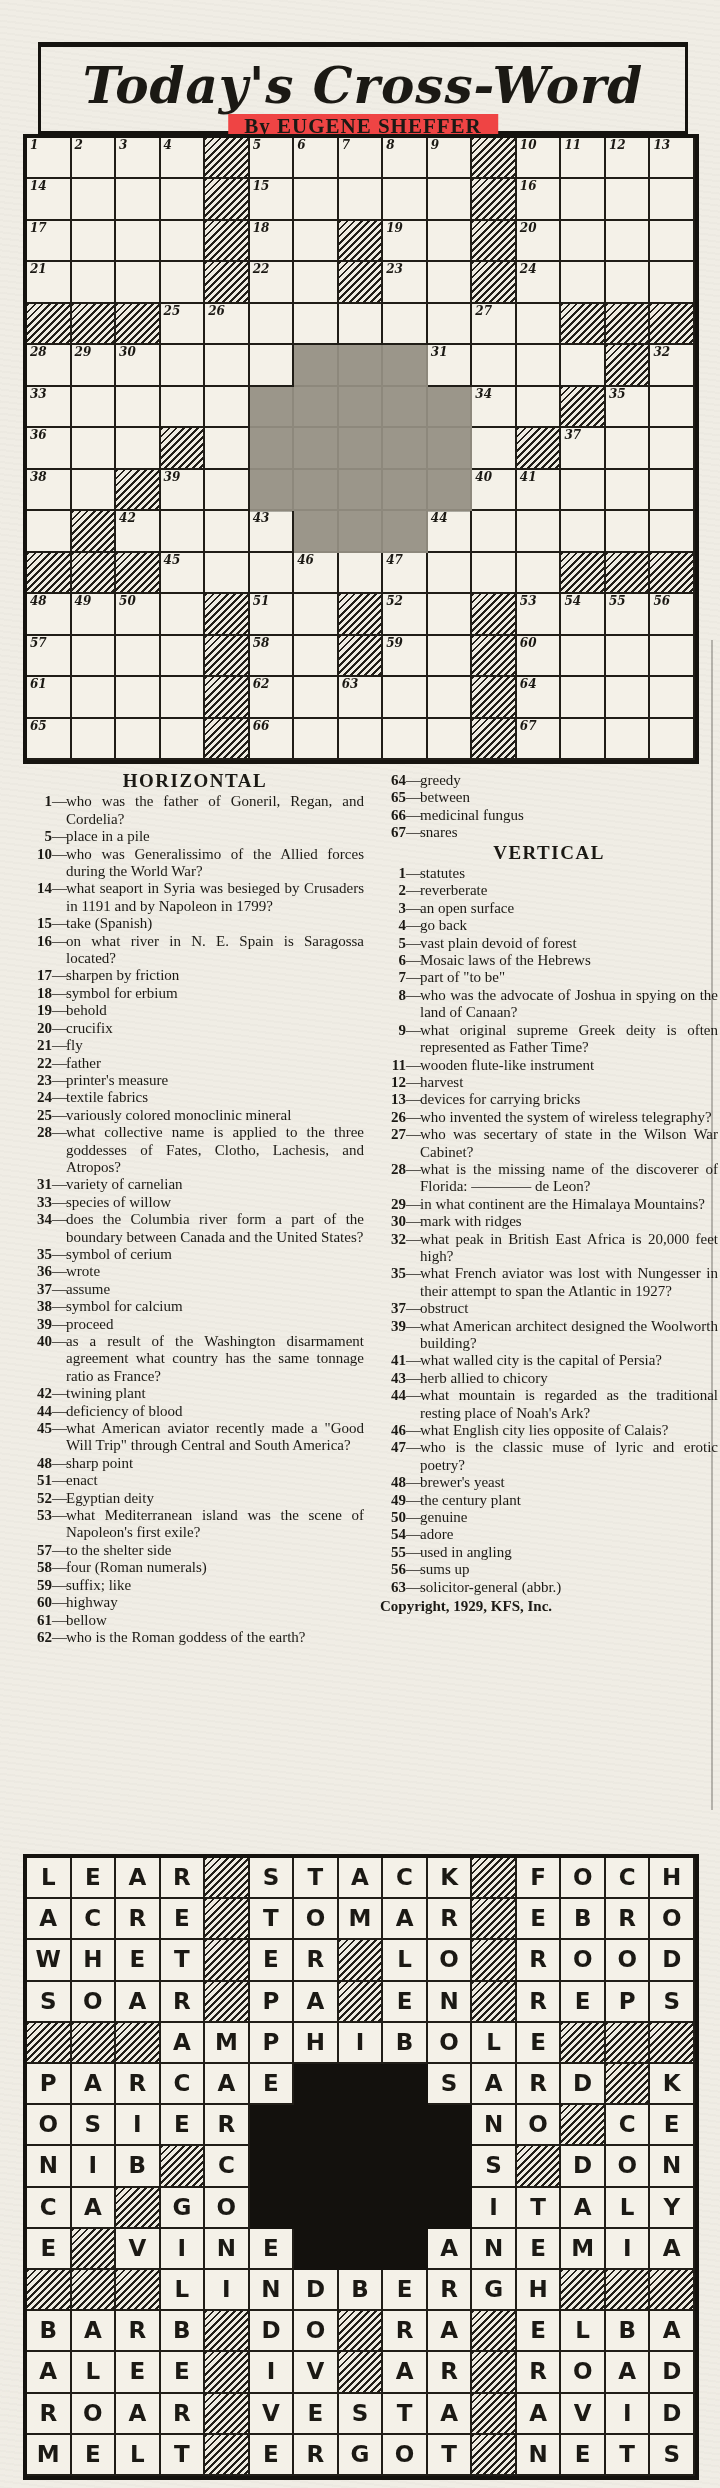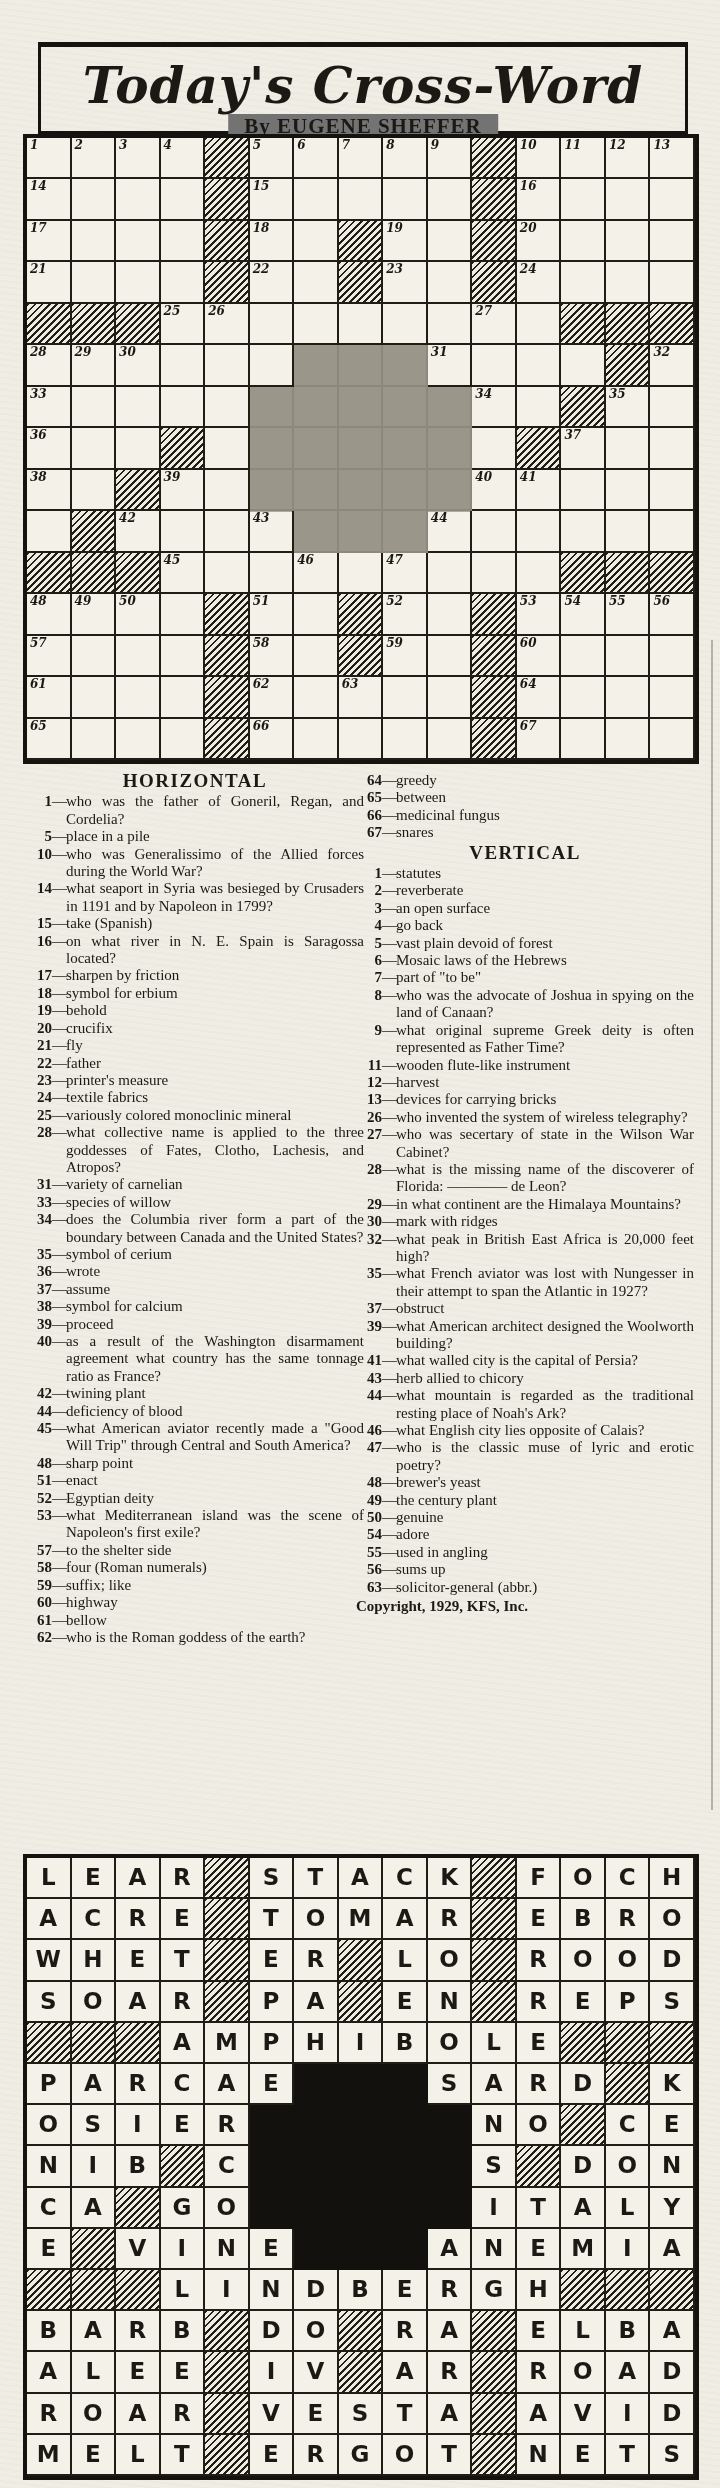--- a/index.html
+++ b/index.html
@@ -7,21 +7,21 @@
         font-family:"Liberation Serif",serif;color:#1b1914;overflow:hidden;}
   .page::before{content:"";position:absolute;inset:0;pointer-events:none;
         background:repeating-linear-gradient(7deg,rgba(0,0,0,.015) 0 2px,transparent 2px 6px);}
 
   
   .title-box{position:absolute;left:38px;top:42px;width:644px;height:84px;
         border:3px solid #15130f;border-top-width:5px;}
   .title-box h1{margin:0;text-align:center;font-family:"DejaVu Serif",serif;
         font-style:italic;font-weight:bold;font-size:50px;line-height:78px;letter-spacing:1px;}
   .byline{position:absolute;left:50%;bottom:-7px;transform:translateX(-50%);
-        background:#737373;padding:0 16px;font-weight:bold;font-size:21px;
+        background:#ef4444;padding:0 16px;font-weight:bold;font-size:21px;
         letter-spacing:1px;white-space:nowrap;line-height:24px;}
 
   
   .xgrid{position:absolute;left:23px;width:676px;box-sizing:border-box;
         display:grid;grid-template-columns:repeat(15,1fr);grid-template-rows:repeat(15,1fr);
         border:4px solid #15130f;background:#f4f1e8;}
   #top-grid{top:134px;height:630px;}
   #bottom-grid{top:1854px;height:626px;}
   .cell{position:relative;border-right:2px solid #201d17;border-bottom:2px solid #201d17;
         display:flex;align-items:center;justify-content:center;}
@@ -50,21 +50,21 @@
   .center-block{background:#13110d;display:flex;flex-direction:column;align-items:center;
         justify-content:center;row-gap:9px;padding-top:12px;box-sizing:border-box;
         color:#ece8db;font-family:"DejaVu Sans",sans-serif;}
   .cb-line0{font-size:14px;letter-spacing:4px;}
   .cb-line1{font-size:15px;letter-spacing:2.5px;}
   .cb-line2{font-size:16px;letter-spacing:1.5px;}
 
   
   .clue-col{position:absolute;top:772px;width:338px;font-size:15px;line-height:17.4px;text-align:justify;}
   #col-left{left:26px;}
-  #col-right{left:356px;}
+  #col-right{left:380px;}
   .clue-header{margin:0 0 4px 0;text-align:center;font-size:19px;font-weight:bold;letter-spacing:1.5px;}
   #col-right .clue-header{margin-top:2px;}
   .clue{padding-left:40px;text-indent:-40px;}
   .cnum{display:inline-block;width:26px;text-align:right;text-indent:0;font-weight:bold;}
   .cdash{display:inline-block;width:14px;text-indent:0;text-align:center;}
   .copyright{margin-top:2px;font-size:15px;font-weight:bold;}
   .col-rule{position:absolute;left:711px;top:640px;width:2px;height:1170px;background:rgba(27,25,20,.28);}
 </style>
 </head>
 <body>

